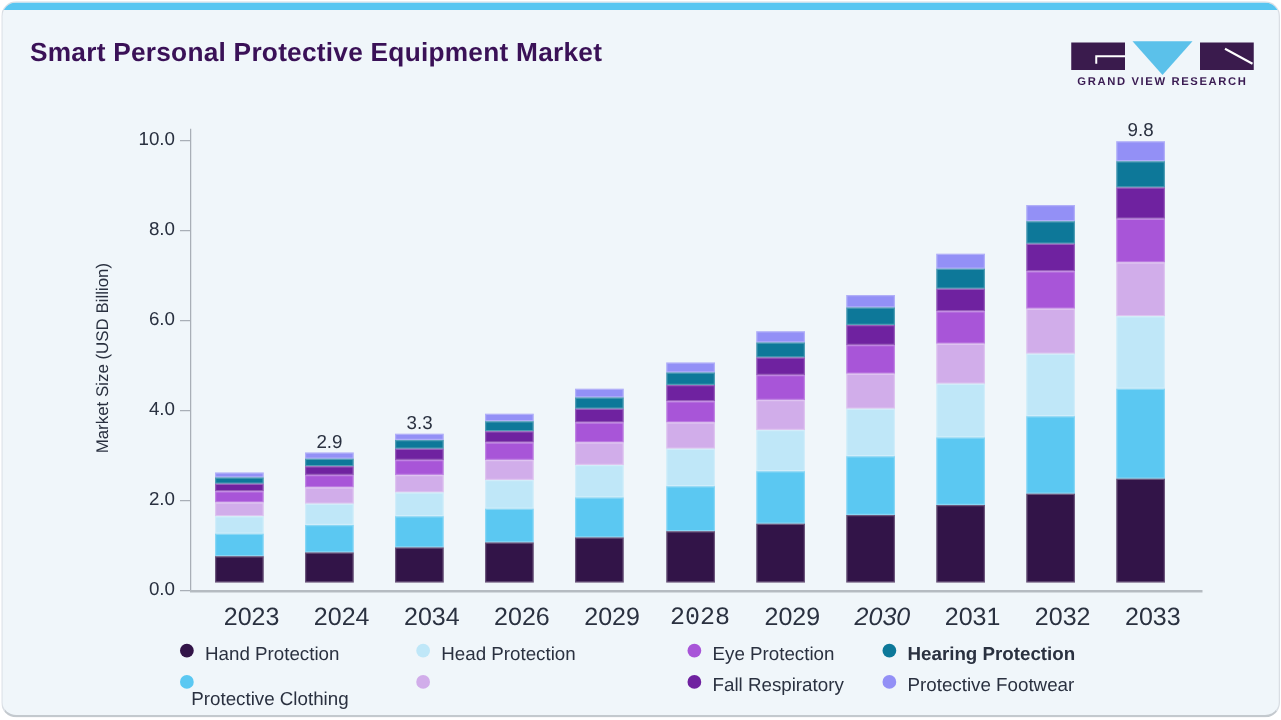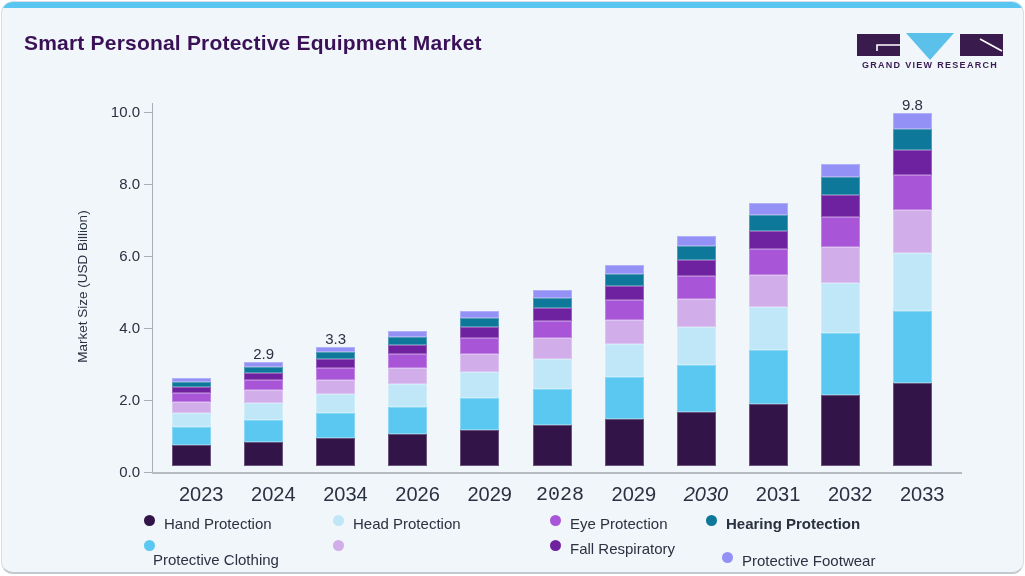--- a/index.html
+++ b/index.html
@@ -210,19 +210,19 @@
           <div class="legend-dot" style="background: rgb(91, 200, 242);"></div>
           <div class="legend-label">Protective Clothing</div>
         </div>
         <div class="legend-item" style="left: 331px; top: 538px;">
           <div class="legend-dot" style="background: rgb(209, 173, 234);"></div>
         </div>
         <div class="legend-item" style="left: 548px; top: 538px;">
           <div class="legend-dot" style="background: rgb(111, 34, 160);"></div>
           <div class="legend-label">Fall Respiratory</div>
         </div>
-        <div class="legend-item" style="left: 720px; top: 538px; margin-top: 12px;">
+        <div class="legend-item" style="left: 704px; top: 538px;">
           <div class="legend-dot" style="background: rgb(147, 144, 246);"></div>
           <div class="legend-label">Protective Footwear</div>
         </div>
       </div>
   </div>
 </div>
 
 </body></html>

